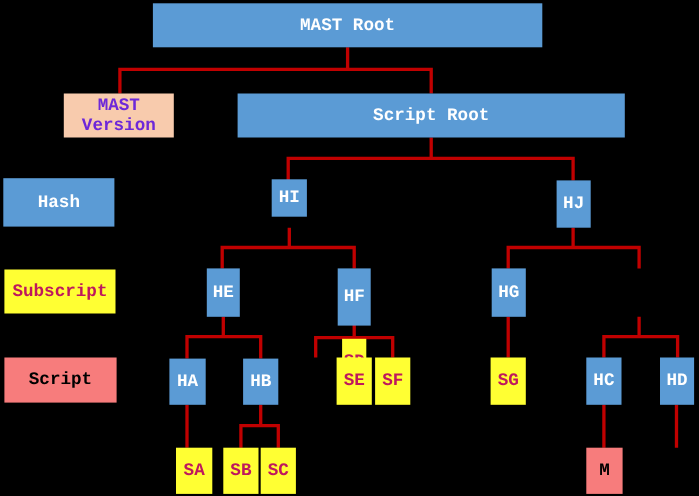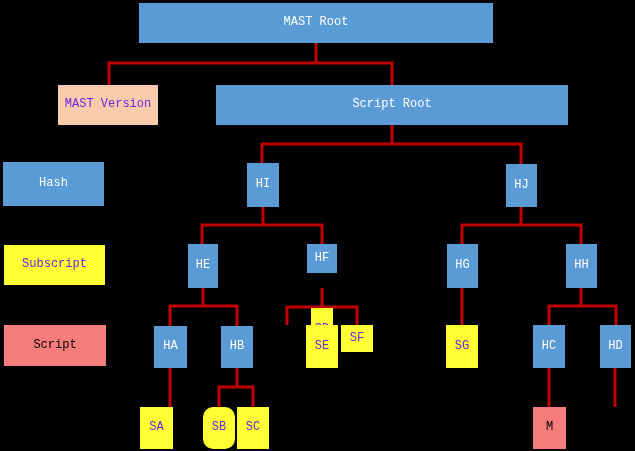--- a/index.html
+++ b/index.html
@@ -20,64 +20,64 @@
     left: 0; top: 0;
     z-index: 0;
   }
   .box {
     position: absolute;
     z-index: 1;
     display: flex;
     align-items: center;
     justify-content: center;
     text-align: center;
-    font-weight: normal;
-    font-size: 12px;
+    font-weight: bold;
+    font-size: 16px;
     line-height: 1.15;
     box-sizing: border-box;
     padding: 0 2px;
   }
   .blue   { background: var(--blue,   #5B9BD5); color: #ffffff; }
-  .yellow { background: var(--yellow, #FFFF33); color: #6d28d9; text-align: right; }
+  .yellow { background: var(--yellow, #FFFF33); color: #be185d; text-align: right; }
   .peach  { background: var(--peach,  #F8CBAD); color: #6d28d9; }
   .salmon { background: var(--salmon, #F77C7C); color: #000000; }
 
   
   .pos-mast-root    { left:139px; top:3px;   width:354px; height:40px; }
   .pos-mast-version { left:58px;  top:85px;  width:100px; height:40px; }
   .pos-script-root  { left:216px; top:85px;  width:352px; height:40px; }
 
   
   .pos-hash-label      { left:3px; top:162px; width:101px; height:44px; }
   .pos-subscript-label { left:4px; top:245px; width:101px; height:40px; }
   .pos-message-label   { left:4px; top:325px; width:102px; height:41px; }
 
   
-  .pos-hi { left:247px; top:163px; width:32px; height:44px; }
+  .pos-hi { left:247px; top:163px; width:32px; height:34px; }
   .pos-hj { left:506px; top:164px; width:31px; height:43px; }
 
   
   .pos-he { left:188px; top:244px; width:30px; height:44px; }
-  .pos-hf { left:307px; top:244px; width:30px; height:29px; }
+  .pos-hf { left:307px; top:244px; width:30px; height:52px; }
   .pos-hg { left:447px; top:244px; width:31px; height:44px; }
   .pos-hh { left:566px; top:244px; width:31px; height:44px; }
 
   
   .pos-ha { left:154px; top:326px; width:33px; height:42px; }
   .pos-hb { left:221px; top:326px; width:32px; height:42px; }
   .pos-sd { left:271px; top:308px; width:22px; height:43px;margin-left:40px; }
   .pos-se { left:306px; top:325px; width:32px; height:43px; }
-  .pos-sf { left:341px; top:325px; width:32px; height:27px; }
+  .pos-sf { left:341px; top:325px; width:32px; height:43px; }
   .pos-sg { left:446px; top:325px; width:32px; height:43px; }
   .pos-hc { left:533px; top:325px; width:32px; height:43px; }
   .pos-hd { left:600px; top:325px; width:31px; height:43px; }
 
   
-  .pos-sa { left:140px; top:407px; width:33px; height:42px; }
-  .pos-sb { left:203px; top:407px; width:32px; height:42px;border-radius:10px; }
+  .pos-sa { left:160px; top:407px; width:33px; height:42px; }
+  .pos-sb { left:203px; top:407px; width:32px; height:42px; }
   .pos-sc { left:237px; top:407px; width:32px; height:42px; }
   .pos-m  { left:533px; top:407px; width:33px; height:42px; }
   .pos-sh { left:599px; top:407px; width:31px; height:42px; }
 
   .edge { stroke: var(--line, #C00000); stroke-width: 3; fill: none; }
 </style>
 </head>
 <body>
 
 <div id="canvas">
@@ -105,21 +105,20 @@
   <div class="box blue pos-hash-label">Hash</div>
   <div class="box yellow pos-subscript-label">Subscript</div>
   <div class="box salmon pos-message-label">Script</div>
 
   <div class="box blue pos-hi">HI</div>
   <div class="box blue pos-hj">HJ</div>
 
   <div class="box blue pos-he">HE</div>
   <div class="box blue pos-hf">HF</div>
   <div class="box blue pos-hg">HG</div>
-  <div class="box blue pos-hh">HH</div>
 
   <div class="box blue pos-ha">HA</div>
   <div class="box blue pos-hb">HB</div>
   <div class="box yellow pos-sd">SD</div>
   <div class="box yellow pos-se">SE</div>
   <div class="box yellow pos-sf">SF</div>
   <div class="box yellow pos-sg">SG</div>
   <div class="box blue pos-hc">HC</div>
   <div class="box blue pos-hd">HD</div>
 

